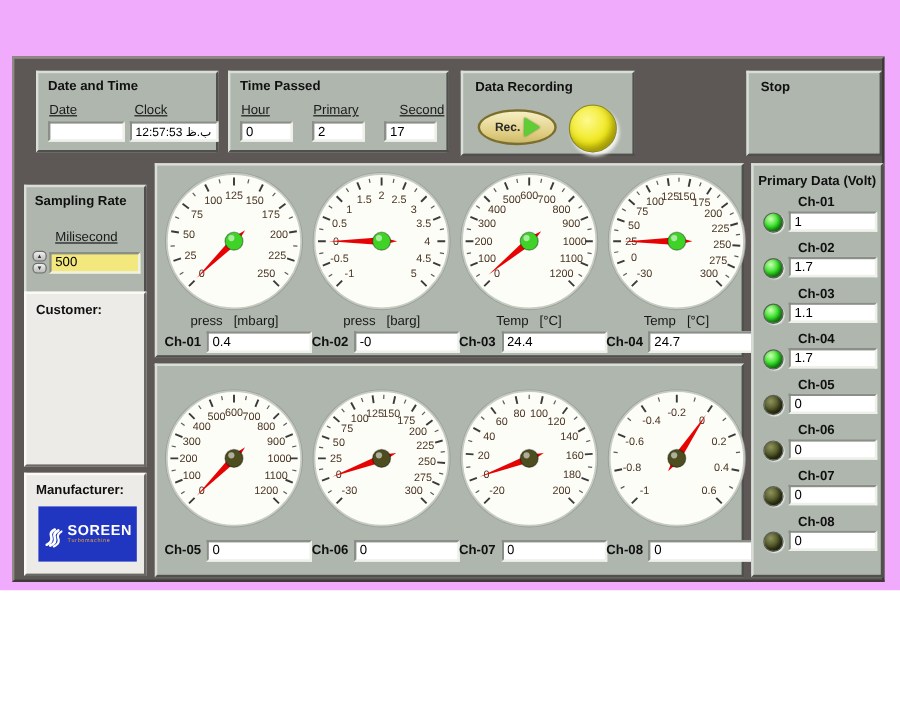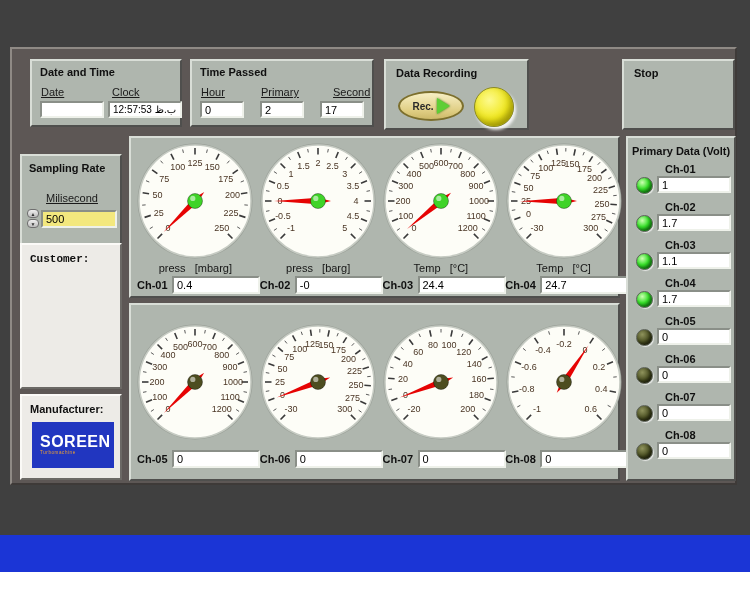--- a/index.html
+++ b/index.html
@@ -1,16 +1,16 @@
 <!DOCTYPE html>
 <html><head>
 <meta charset="utf-8">
 <style>
   html,body{margin:0;padding:0;}
-  .stage{position:relative;width:750px;height:572px;background:#404040;overflow:hidden;
+  .stage{position:relative;width:750px;height:492px;background:#f0abfc;overflow:hidden;
          font-family:"Liberation Sans",sans-serif;-webkit-font-smoothing:antialiased;}
   .main{position:absolute;left:10px;top:47px;width:727px;height:438px;background:#5d5755;
         border:2px solid;border-color:#8f8a85 #3e3a38 #3e3a38 #8f8a85;box-sizing:border-box;}
   .sp{position:absolute;background:#afb6ae;border:2px solid;
       border-color:#d9ded7 #4f4f4d #4f4f4d #d9ded7;box-sizing:border-box;}
   .sp-light{background:#edebe7;border-color:#fbfaf7 #6b6965 #6b6965 #fbfaf7;}
   .sp-title{position:absolute;font-size:11px;font-weight:bold;color:#101010;white-space:nowrap;}
   .lbl{position:absolute;font-size:11px;color:#1a1a1a;white-space:nowrap;text-decoration:underline;}
   .fld{position:absolute;background:#ffffff;border:2px solid;
        border-color:#8a8f88 #eef1ea #eef1ea #8a8f88;font-size:11px;color:#000;
@@ -45,21 +45,21 @@
   .gfieldcell{width:122.75px;position:relative;height:22px;}
   .gfieldcell .chlbl{position:absolute;left:6px;top:4px;font-size:11px;font-weight:bold;color:#101010;}
   .gfieldcell input{left:41px;top:1px;width:88px;height:18px;}
   svg text{font-family:"Liberation Sans",sans-serif;}
   
   .pchan{position:absolute;left:0;width:100%;height:36px;}
   .pchan .chlbl{position:absolute;left:37px;top:0;font-size:11px;font-weight:bold;color:#101010;}
   .pchan input{left:29px;top:13px;width:74px;height:17px;}
   .logo-box{position:absolute;display:flex;align-items:center;padding:3px 4px;gap:4px;box-sizing:border-box;}
   .logo-text{display:flex;flex-direction:column;line-height:1;}
-  .logo-main{color:#ffffff;font-weight:bold;font-size:16px;letter-spacing:0.5px;text-align:center;}
+  .logo-main{color:#ffffff;font-weight:bold;font-size:12px;letter-spacing:0.5px;text-align:center;}
   .logo-sub{color:#f0a22e;font-size:4.5px;letter-spacing:0.6px;margin-top:1px;}
   .footer{position:absolute;left:0;top:535px;width:750px;height:65px;}
 </style>
 </head>
 <body>
 
 <div class="stage">
 
   <div class="main">
 
@@ -101,21 +101,21 @@
       <div class="sp-title" style="left:7px;top:6px;">Sampling Rate</div>
       <div class="lbl" style="left:24px;top:36px;">Milisecond</div>
       <div class="spin" style="left:5px;top:53px;">
         <button>▲</button>
         <button>▼</button>
       </div>
       <input class="fld fld-yellow" style="left: 19px; top: 54px; width: 76px; height: 18px;" value="500">
     </div>
 
     <div class="sp sp-light" style="left:8px;top:194px;width:102px;height:146px;">
-      <div class="sp-title" style="left:8px;top:8px;font-family:Liberation Mono, monospace;">Customer:</div>
+      <div class="sp-title" style="left:8px;top:8px;">Customer:</div>
     </div>
 
     <div class="sp sp-light" style="left:8px;top:345px;width:102px;height:86px;">
       <div class="sp-title" style="left:8px;top:7px;">Manufacturer:</div>
       <div class="logo-box" id="logo-box" style="left: 10px; top: 26px; width: 82px; height: 46px; background: rgb(33, 54, 192);">
         <svg width="22" height="30" viewBox="0 0 22 30">
           <g fill="none" stroke="#ffffff" stroke-width="3" stroke-linecap="round">
             <path d="M4,27 q7,-3 5,-9 q-2,-5 4,-8"></path>
             <path d="M8,28 q7,-3 5,-9 q-2,-5 4,-8"></path>
             <path d="M12,29 q7,-3 5,-9 q-2,-5 4,-8" stroke-width="2.4"></path>

